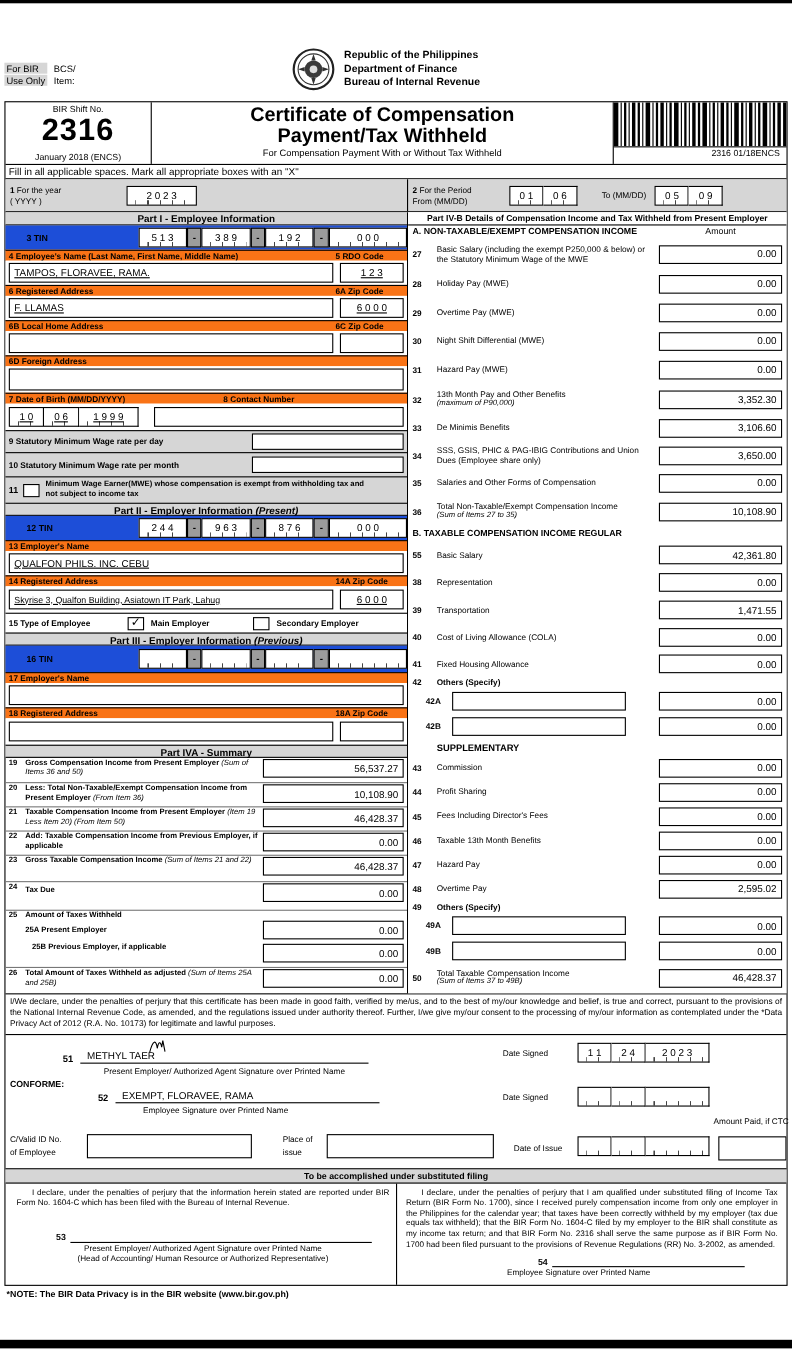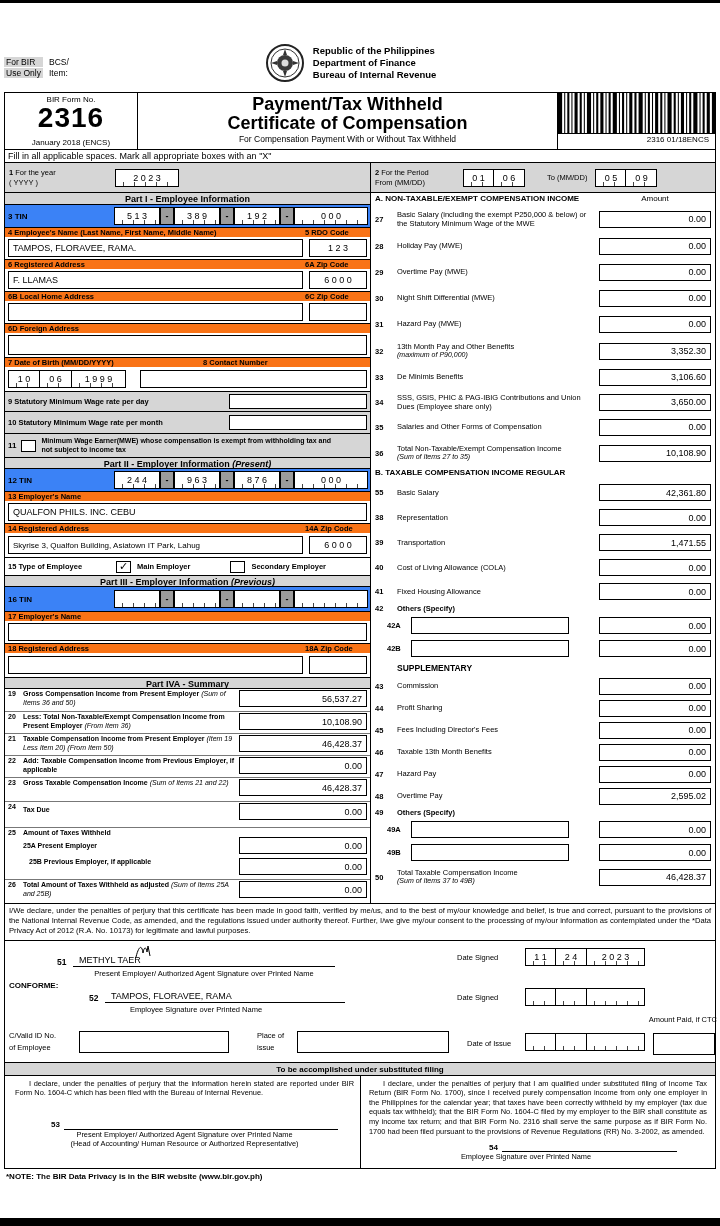--- a/index.html
+++ b/index.html
@@ -62,26 +62,26 @@
          justify-content:flex-end; padding-right:4px; font-size:9px; height:17px; }
 
   
   .cols { display:flex; border-bottom:1.2px solid #000; }
   .lcol { width:366px; border-right:1.2px solid #000; display:flex; flex-direction:column; }
   .rcol { flex:1; display:flex; flex-direction:column; background:#fff; }
 
   .phdr { background:#d6d6d6; border-top:1px solid #000; border-bottom:1px solid #000;
           text-align:center; font-weight:bold; font-size:9px; height:12px; line-height:12px; }
   .phdr i { font-weight:bold; }
-  .tinrow { display:flex; align-items:center; background:#3b82f6; height:22px; padding-left:3px; }
+  .tinrow { display:flex; align-items:center; background:#1d4ed8; height:22px; padding-left:19px; }
   .tinlbl { width:106px; font-size:8px; font-weight:bold; }
   .lstrip { background:#f97316; border-top:1px solid #000; font-size:7.5px; font-weight:bold;
             display:flex; height:10px; line-height:10px; padding:0 3px; }
   .lstrip .r { margin-left:auto; width:62px; }
-  .istrip { display:flex; align-items:center; padding:2px 3px; background:#fff; gap:6px; }
+  .istrip { display:flex; align-items:center; padding:2px 3px; background:#fff; gap:6px;text-decoration:underline; }
   .grayrow { background:#d6d6d6; display:flex; align-items:center; font-size:7.5px; font-weight:bold;
              padding:0 3px; border-top:1px solid #000; }
   .mwetext { font-size:7px; font-weight:bold; line-height:1.25; width:290px; }
   .cb { width:15px; height:12px; border:1.3px solid #000; background:#fff; display:inline-flex;
         align-items:center; justify-content:center; font-size:11px; font-weight:bold; line-height:1; }
 
   
   .srow { display:flex; border-top:1px solid #777; padding:1px 3px 0 3px; }
   .snum { width:15px; font-size:7px; font-weight:bold; flex:none; }
   .slab { flex:1; font-size:7px; font-weight:bold; line-height:1.25; padding-right:4px; }
@@ -160,27 +160,27 @@
         <div>Department of Finance</div>
         <div>Bureau of Internal Revenue</div>
       </div>
     </div>
   </div>
 
   <div class="frame">
 
     <div class="titlerow">
       <div class="tcell tleft">
-        <div class="small">BIR Form No.</div>
+        <div class="small">BIR Shift No.</div>
         <div class="formno">2316</div>
         <div class="small" style="margin-top:6px">January 2018 (ENCS)</div>
       </div>
       <div class="tcell tmid">
+        <div class="t1">Certificate of Compensation</div>
         <div class="t1">Payment/Tax Withheld</div>
-        <div class="t1">Certificate of Compensation</div>
         <div class="tsub">For Compensation Payment With or Without Tax Withheld</div>
       </div>
       <div class="tcell tright">
         <svg class="barcode" viewBox="0 0 152 40" preserveAspectRatio="none">
           <rect x="0" y="0" width="4" height="40"></rect>
             <rect x="6" y="0" width="1" height="40"></rect>
             <rect x="9" y="0" width="2" height="40"></rect>
           <rect x="13" y="0" width="1" height="40"></rect>
             <rect x="16" y="0" width="3" height="40"></rect>
             <rect x="21" y="0" width="2" height="40"></rect>
@@ -433,20 +433,21 @@
           <div class="amt samt">0.00</div>
         </div>
         <div class="srow" style="height:24px">
           <b class="snum">26</b>
           <span class="slab"><span>Total Amount of Taxes Withheld as adjusted</span> <i>(Sum of Items 25A and 25B)</i></span>
           <div class="amt samt">0.00</div>
         </div>
       </div>
 
       <div class="rcol">
+        <div class="p4bhdr" style="background:#fff">Part IV-B Details of Compensation Income and Tax Withheld from Present Employer</div>
         <div class="secrow">
           <b>A. NON-TAXABLE/EXEMPT COMPENSATION INCOME</b>
           <span class="amthdr">Amount</span>
         </div>
 
         <div class="brow" style="height:28px">
           <b class="bnum">27</b>
           <span class="blab"><span>Basic Salary (including the exempt P250,000 &amp; below) or the Statutory Minimum Wage of the MWE</span></span>
           <div class="amt bamt">0.00</div>
         </div>
@@ -608,21 +609,21 @@
       <div class="abs cap" style="left:68px;top:28px;width:262px">Present Employer/ Authorized Agent Signature over Printed Name</div>
       <div class="abs" style="left:452px;top:12px">Date Signed</div>
       <div class="abs dmbox" style="left:520px;top:7px">
         <div class="tbox tick w30">1 1</div>
         <div class="tbox tick w30">2 4</div>
         <div class="tbox tick w58">2 0 2 3</div>
       </div>
 
       <b class="abs" style="left:4px;top:40px;font-size:8px">CONFORME:</b>
       <b class="abs num5x" style="left:84px;top:52px">52</b>
-      <div class="abs signline" style="left:100px;top:42px;width:240px;height:20px">TAMPOS, FLORAVEE, RAMA</div>
+      <div class="abs signline" style="left:100px;top:42px;width:240px;height:20px">EXEMPT, FLORAVEE, RAMA</div>
       <div class="abs cap" style="left:60px;top:64px;width:262px">Employee Signature over Printed Name</div>
       <div class="abs" style="left:452px;top:52px">Date Signed</div>
       <div class="abs dmbox" style="left:520px;top:47px">
         <div class="tbox tick w30"></div>
         <div class="tbox tick w30"></div>
         <div class="tbox tick w58"></div>
       </div>
       <div class="abs" style="left:600px;top:74px;width:112px;text-align:right">Amount Paid, if CTC</div>
 
       <div class="abs" style="left:4px;top:90px">C/Valid ID No.</div>

